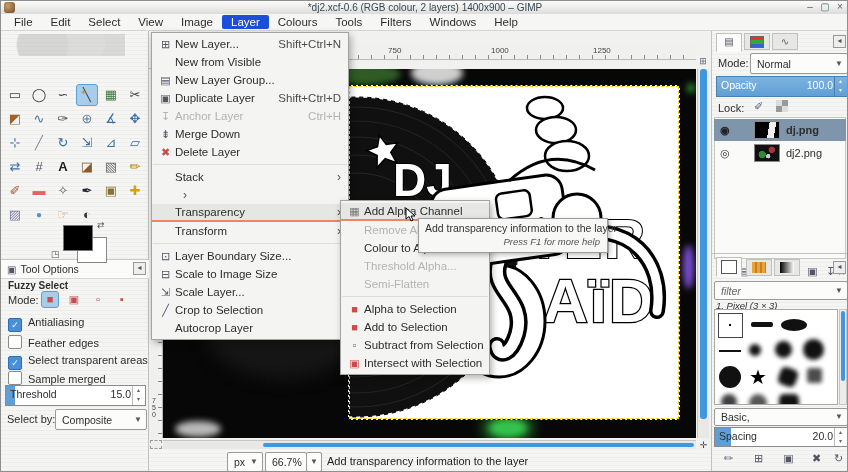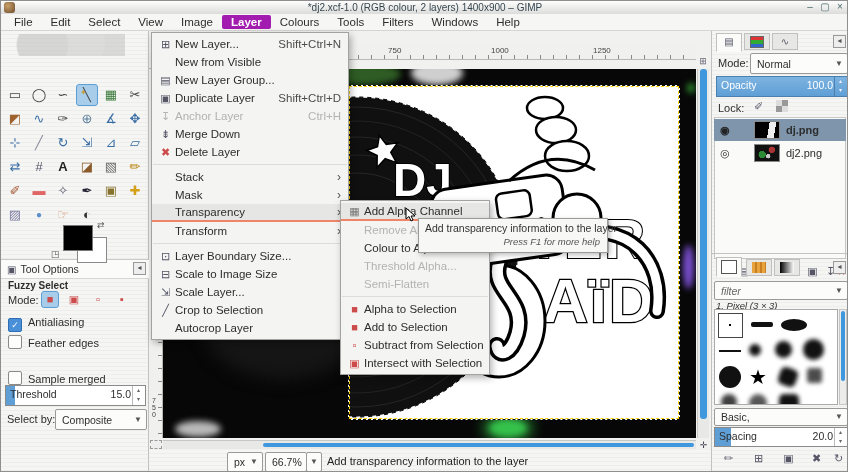--- a/index.html
+++ b/index.html
@@ -6,21 +6,21 @@
   .window{position:relative;width:848px;height:472px;background:#f1f1f0;font-family:"Liberation Sans",sans-serif;overflow:hidden;border:1px solid #8f8f8f;box-sizing:border-box;color:#2d2d2d;}
   .stripes{background-image:repeating-linear-gradient(180deg,#f5f5f4 0px,#f5f5f4 3px,#ededec 3px,#ededec 4px);}
   
   .titlebar{position:absolute;left:0;top:0;width:848px;height:13px;background:linear-gradient(#fdfdfd,#dcdcdb);border-bottom:1px solid #bdbdbc;font-size:10px;}
   .titlebar .appicon{position:absolute;left:3px;top:1px;width:11px;height:11px;background:radial-gradient(circle at 35% 35%,#caa06a,#6b4a2a);border-radius:3px;}
   .titlebar .title{position:absolute;left:0;right:0;top:0;height:13px;line-height:13px;text-align:center;color:#37474f;}
   .winbtn{position:absolute;top:0;width:14px;height:13px;line-height:12px;text-align:center;color:#4a6a6a;font-size:10px;cursor:default;}
   
   .menubar{position:absolute;left:0;top:13px;width:848px;height:17px;background:#f6f6f5;border-bottom:1px solid #d5d5d4;font-size:11.5px;display:flex;align-items:center;padding-left:4px;box-sizing:border-box;}
   .menubar .mitem{padding:1px 9px;border-radius:2px;}
-  .menubar .mitem.active{background:#a21caf;color:#fff;font-weight:bold;}
+  .menubar .mitem.active{background:#1d4ed8;color:#fff;}
   
   .toolbox{position:absolute;left:0;top:30px;width:148px;height:442px;border-right:1px solid #c2c2c1;box-sizing:border-box;}
   .wilber{position:absolute;left:14px;top:3px;width:110px;height:22px;background:radial-gradient(circle at 25% 50%,#b9b9b7 0 30%,transparent 32%),radial-gradient(circle at 60% 40%,#c4c4c2 0 35%,transparent 37%),radial-gradient(circle at 90% 55%,#bfbfbd 0 28%,transparent 30%);opacity:.5;}
   .tool{position:absolute;width:22px;height:22px;text-align:center;line-height:22px;font-size:13px;color:#474747;border-radius:3px;}
   .tool.active{background:#a8cdea;border:1px solid #5c9fd4;line-height:20px;box-sizing:border-box;}
   .tool .g2{position:absolute;left:3px;top:-2px;font-size:8px;color:#c79b2e;}
   .fg-swatch{position:absolute;left:62px;top:194px;width:28px;height:24px;background:#000;border:1px solid #777;z-index:2;}
   .bg-swatch{position:absolute;left:76px;top:206px;width:28px;height:24px;background:#fff;border:1px solid #888;z-index:1;}
   .swap-colors{position:absolute;left:96px;top:189px;font-size:9px;color:#555;}
   .reset-colors{position:absolute;left:50px;top:218px;font-size:9px;color:#555;}
@@ -99,21 +99,21 @@
   .brush-sel:after{content:"";position:absolute;left:10px;top:10px;width:2px;height:2px;background:#000;}
   .star-b{position:absolute;font-size:20px;line-height:20px;color:#000;}
 </style>
 </head>
 <body>
 
 <div class="window">
 
   <div class="titlebar">
     <div class="appicon"></div>
-    <div class="title">*dj2.xcf-1.0 (RGB colour, 2 layers) 1400x900 – GIMP</div>
+    <div class="title">*dj2.xcf-0.6 (RGB colour, 2 layers) 1400x900 – GIMP</div>
     <div class="winbtn" style="right:32px;">–</div>
     <div class="winbtn" style="right:17px;">▢</div>
     <div class="winbtn" style="right:2px;">×</div>
   </div>
 
   <div class="menubar">
     <span class="mitem">File</span>
     <span class="mitem">Edit</span>
     <span class="mitem">Select</span>
     <span class="mitem">View</span>
@@ -179,20 +179,21 @@
       <span class="to-corner">◂</span>
     </div>
     <div class="to-title">Fuzzy Select</div>
     <div class="mode-row">Mode:</div>
     <span class="mode-btn active" style="left:40px;">■</span>
     <span class="mode-btn" style="left:64px;">▣</span>
     <span class="mode-btn" style="left:88px;">▫</span>
     <span class="mode-btn" style="left:112px;">▪</span>
     <div class="chk-row" style="top:284px;"><span class="chk on">✓</span><span>Antialiasing</span></div>
     <div class="chk-row" style="top:304px;"><span class="chk"></span><span>Feather edges</span></div>
+    <div class="chk-row" style="top:322px;"><span class="chk on">✓</span><span>Select transparent areas</span></div>
     <div class="chk-row" style="top:340px;"><span class="chk"></span><span>Sample merged</span></div>
     <div class="slider" style="left:4px;top:354px;width:139px;height:19px;">
       <div class="fill" style="width:9px;"></div>
       <span class="slbl">Threshold</span>
       <span class="sval">15.0</span>
       <span class="spin">▴<br>▾</span>
     </div>
     <div style="position:absolute;left:6px;top:382px;font-size:11px;">Select by:</div>
     <div class="selectbox" style="left:54px;top:378px;width:90px;height:19px;">
       <span class="selv">Composite</span>
@@ -323,21 +324,20 @@
         <span class="mil">Delete Layer</span>
       </div>
     <div class="msep"></div>
     <div class="mi">
         <span class="mic"></span>
         <span class="mil">Stack</span>
         <span class="sub">›</span>
       </div>
     <div class="mi">
         <span class="mic"></span>
-        <span class="mil">Mask</span>
         <span class="sub">›</span>
       </div>
     <div class="mi hov">
         <span class="mic"></span>
         <span class="mil">Transparency</span>
         <span class="sub">›</span>
       </div>
     <div class="mi">
         <span class="mic"></span>
         <span class="mil">Transform</span>

